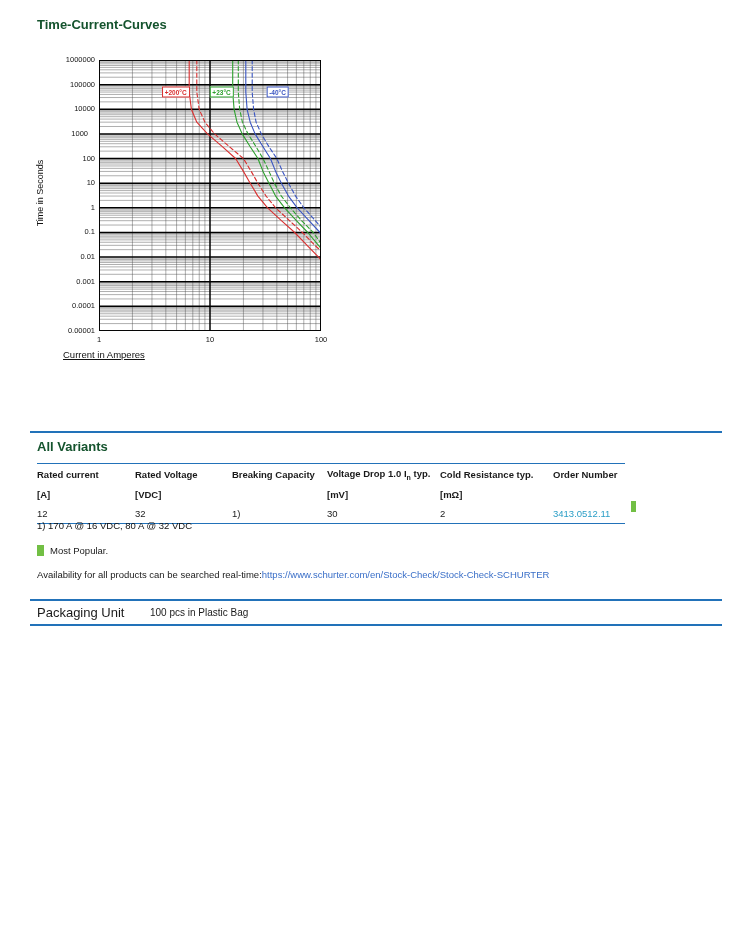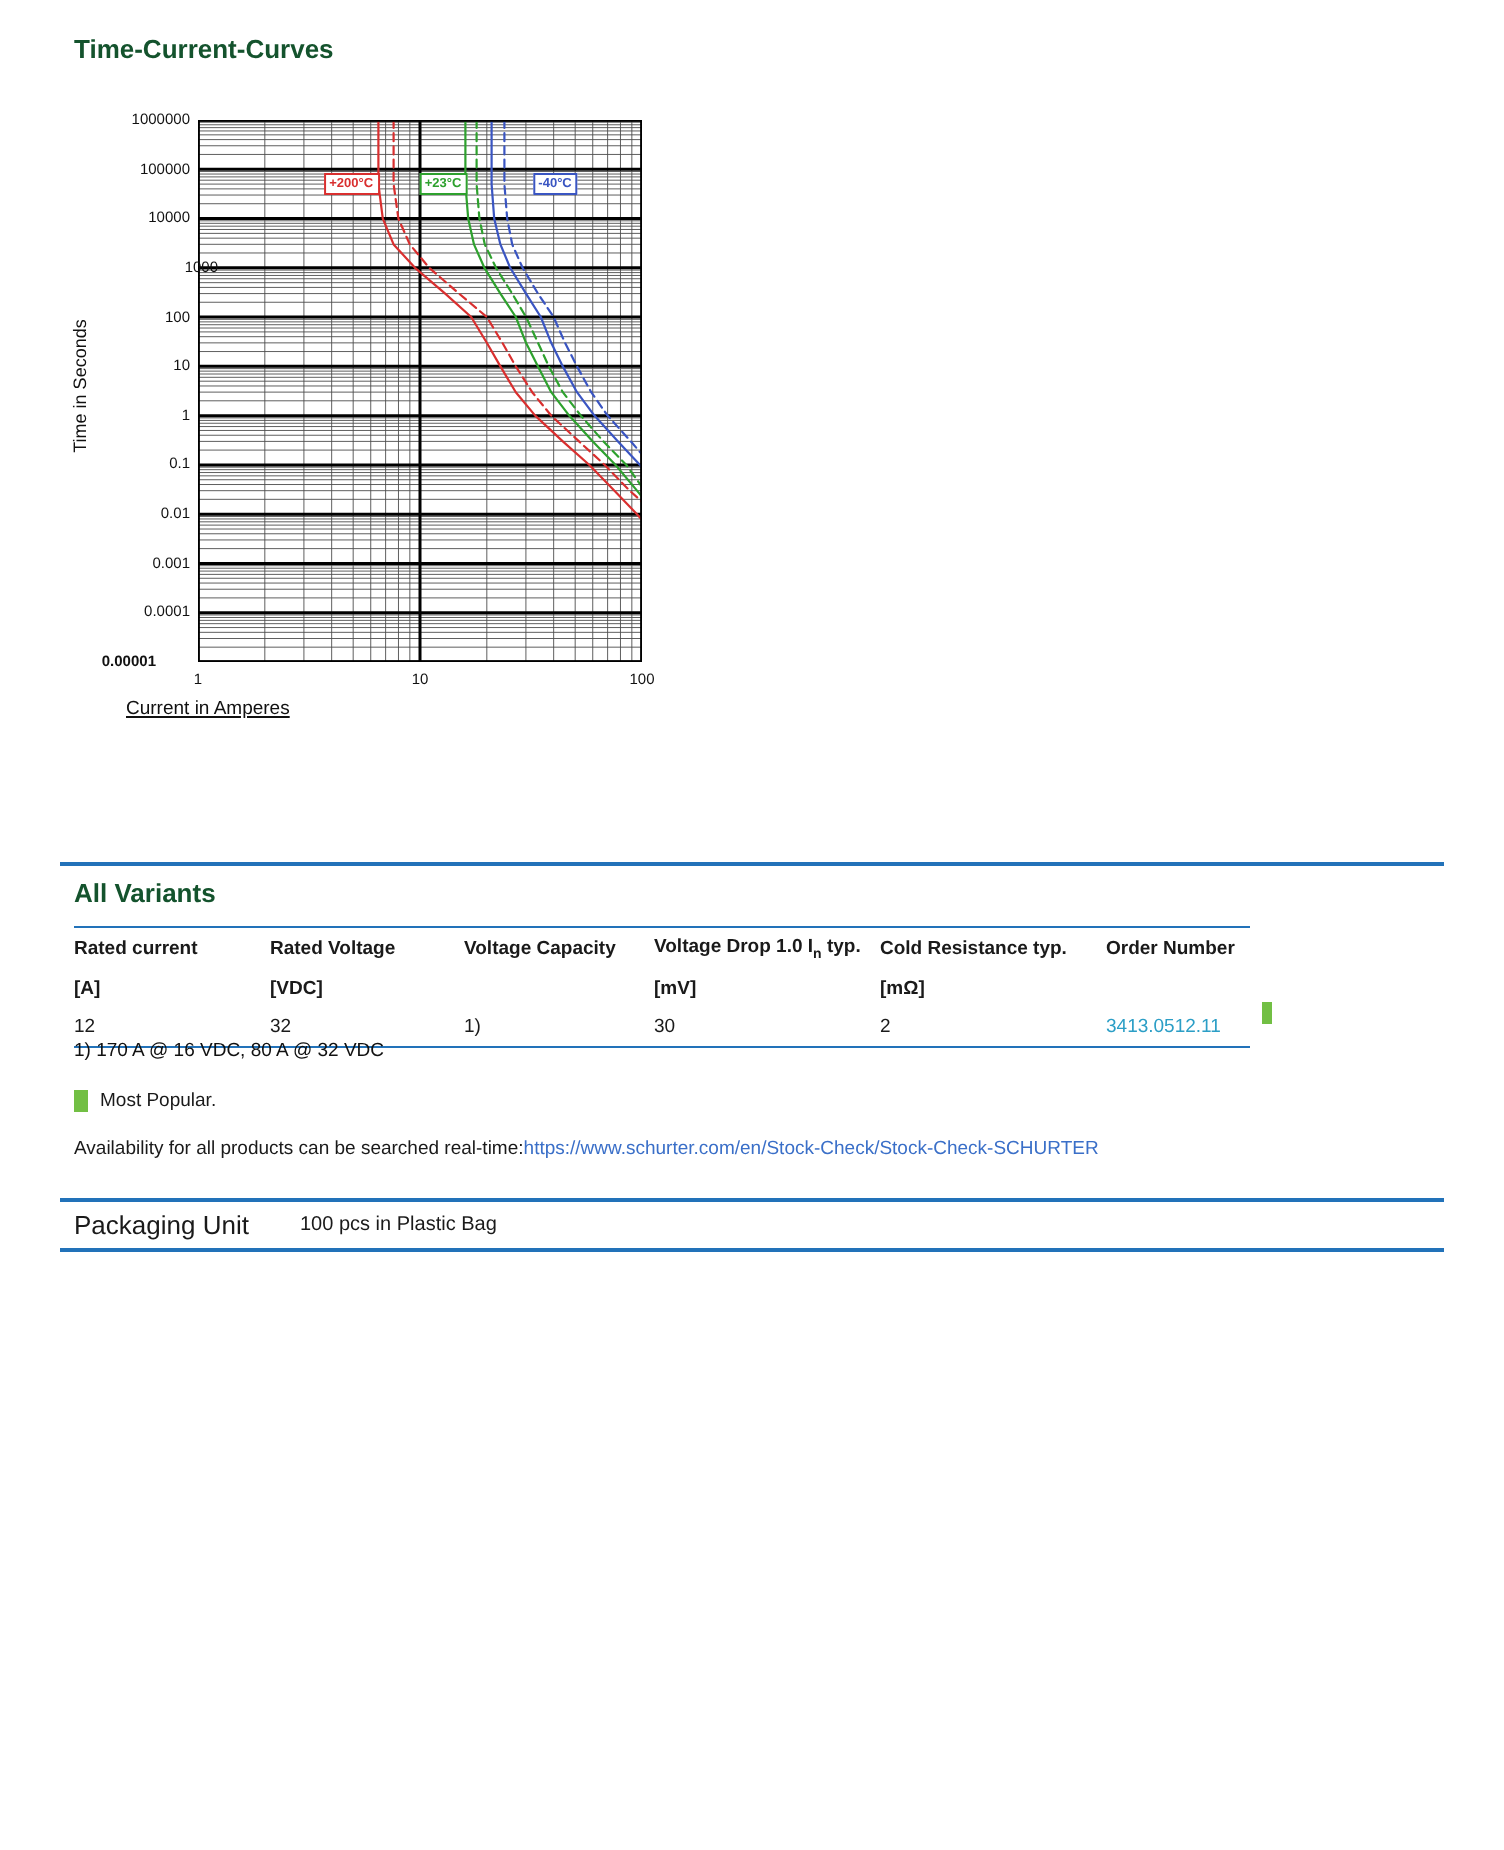--- a/index.html
+++ b/index.html
@@ -182,29 +182,29 @@
         <polyline class="series " clip-path="url(#clip)" stroke="#2ea12e" points="133.7,0.0 133.7,32.1 135.1,49.3 138.0,62.2 143.2,73.9 151.2,86.8 158.9,98.5 164.0,111.4 170.0,123.2 176.6,136.1 185.6,147.8 197.4,160.7 208.8,172.5 219.5,185.3 227.5,195.1"></polyline>
         <polyline class="series dashed" clip-path="url(#clip)" stroke="#2ea12e" points="139.3,0.0 139.3,32.1 140.7,49.3 143.4,62.2 149.0,73.9 157.1,86.8 164.0,98.5 170.0,111.4 175.4,123.2 182.4,136.1 191.4,147.8 202.7,160.7 214.2,172.5 224.8,187.3"></polyline>
         <polyline class="series " clip-path="url(#clip)" stroke="#3a55c2" points="146.8,0.0 146.8,32.1 148.1,49.3 151.2,62.2 156.1,73.9 164.0,86.8 171.4,98.5 176.6,111.4 182.4,123.2 189.5,136.1 198.2,147.8 210.0,160.7 221.0,172.5 228.7,183.7"></polyline>
         <polyline class="series dashed" clip-path="url(#clip)" stroke="#3a55c2" points="153.2,0.0 153.2,32.1 154.6,49.3 157.1,62.2 162.3,73.9 170.0,86.8 177.8,98.5 183.5,111.4 189.5,123.2 196.6,136.1 204.8,147.8 216.4,160.7 227.5,173.6"></polyline>
         <rect class="frame" x="0" y="0" width="222" height="271"></rect>
       </svg>
     <div id="ytick-layer">
         <div class="ytick abs" style="left: 53px; top: 56px;">1000000</div>
         <div class="ytick abs" style="left: 53px; top: 80.6364px;">100000</div>
         <div class="ytick abs" style="left: 53px; top: 105.273px;">10000</div>
-        <div class="ytick abs" style="left: 67px; top: 129.909px;">1000</div>
+        <div class="ytick abs" style="left: 46px; top: 129.909px;">1000</div>
         <div class="ytick abs" style="left: 53px; top: 154.545px;">100</div>
         <div class="ytick abs" style="left: 53px; top: 179.182px;">10</div>
         <div class="ytick abs" style="left: 53px; top: 203.818px;">1</div>
         <div class="ytick abs" style="left: 53px; top: 228.455px;">0.1</div>
         <div class="ytick abs" style="left: 53px; top: 253.091px;">0.01</div>
         <div class="ytick abs" style="left: 53px; top: 277.727px;">0.001</div>
         <div class="ytick abs" style="left: 53px; top: 302.364px;">0.0001</div>
-        <div class="ytick abs" style="left: 36px; top: 327px; font-weight: bold;">0.00001</div>
+        <div class="ytick abs" style="left: 53px; top: 327px;">0.00001</div>
       </div>
     <div id="xtick-layer">
         <div class="xtick abs" style="left: 99px; top: 335px;">1</div>
         <div class="xtick abs" style="left: 210px; top: 335px;">10</div>
         <div class="xtick abs" style="left: 321px; top: 335px;">100</div>
       </div>
     <div id="curve-label-layer">
         <div class="curve-label abs" style="left: 175.612px; top: 91.633px; color: rgb(217, 47, 47); border: 0.5px solid rgb(217, 47, 47);">+200°C</div>
         <div class="curve-label abs" style="left: 221.522px; top: 91.633px; color: rgb(46, 161, 46); border: 0.5px solid rgb(46, 161, 46);">+23°C</div>
         <div class="curve-label abs" style="left: 277.546px; top: 91.633px; color: rgb(58, 85, 194); border: 0.5px solid rgb(58, 85, 194);">-40°C</div>
@@ -213,21 +213,21 @@
   </div>
 
 
   <div class="hr" style="top:431px;"></div>
   <div class="abs h1" style="left:37px;top:439px;">All Variants</div>
 
   <div class="vtable" id="variants-table">
       <div class="trow thead">
         <div>Rated current</div>
         <div>Rated Voltage</div>
-        <div>Voltage Capacity</div>
+        <div>Breaking Capacity</div>
         <div>Voltage Drop 1.0 I<sub>n</sub> typ.</div>
         <div>Cold Resistance typ.</div>
         <div>Order Number</div>
       </div>
       <div class="trow thead">
         <div>[A]</div>
         <div>[VDC]</div>
         <div>&nbsp;</div>
         <div>[mV]</div>
         <div>[mΩ]</div>

